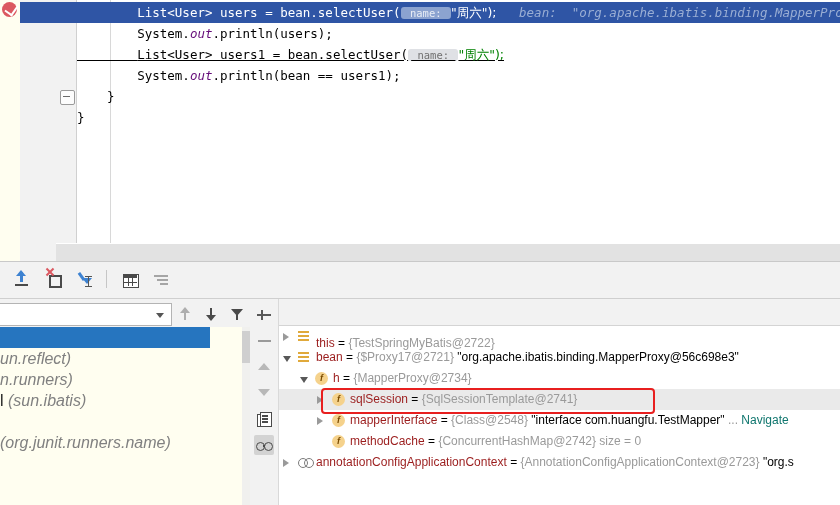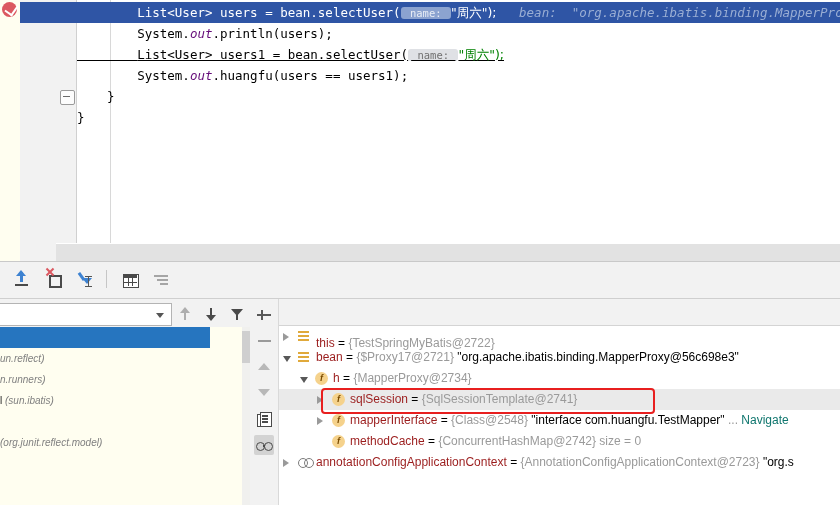--- a/index.html
+++ b/index.html
@@ -95,21 +95,21 @@
   .ic-up .s{position:absolute;left:9px;top:5px;width:2px;height:11px;background:#4a4a4a;}
   .ic-up .h{position:absolute;left:5px;top:3px;width:0;height:0;border-left:5px solid transparent;border-right:5px solid transparent;border-bottom:6px solid #4a4a4a;}
   .ic-down{position:relative;width:20px;height:20px;}
   .ic-down .s{position:absolute;left:9px;top:4px;width:2px;height:11px;background:#4a4a4a;}
   .ic-down .h{position:absolute;left:5px;top:11px;width:0;height:0;border-left:5px solid transparent;border-right:5px solid transparent;border-top:6px solid #4a4a4a;}
   .ic-filter{position:relative;width:20px;height:20px;}
   .ic-filter .t{position:absolute;left:4px;top:5px;width:0;height:0;border-left:6px solid transparent;border-right:6px solid transparent;border-top:7px solid #4a4a4a;}
   .ic-filter .st{position:absolute;left:9px;top:11px;width:2px;height:5px;background:#4a4a4a;}
 
   .frames-list{position:absolute;left:0;top:28px;width:242px;height:178px;background:#fffef0;overflow:hidden;}
-  .frame-row{position:absolute;left:0;width:210px;height:21px;line-height:21px;font-size:10px;white-space:nowrap;color:#222;}
+  .frame-row{position:absolute;left:0;width:210px;height:21px;line-height:21px;font-size:16px;white-space:nowrap;color:#222;}
   .frame-row.sel{background:#2675bf;color:#fff;}
   .frame-row .pkg{color:#808080;font-style:italic;}
   .frames-scroll{position:absolute;right:0;top:28px;width:8px;height:178px;background:#f0f0ee;}
   .frames-thumb{position:absolute;left:0;top:4px;width:8px;height:32px;background:#cfcfcf;}
   .frames-vsep{position:absolute;left:242px;top:28px;width:1px;height:178px;background:#d4d4d4;}
 
   
   .vgutter{position:absolute;left:250px;top:38px;width:28px;height:206px;background:#f2f2f2;border-right:1px solid #d9d9d9;}
   .vg-btn{position:absolute;left:4px;width:20px;height:20px;}
   .vg-btn.active{background:#d3d3d3;border-radius:2px;}
@@ -172,21 +172,21 @@
     <div class="gutter-fold">
       <div class="foldmark"></div>
     </div>
     <div class="sel-fill"></div>
     <div class="indent-guide" style="left:110px"></div>
     <div class="codearea">
       <div id="code-lines">
           <div class="codeline hl" style="top: 2px;"><span>        </span><span class="">List&lt;User&gt; users = bean.selectUser(</span><span class="hint"> name: </span><span class="str cjk">"周六");</span><span class="inline-param">   bean:  "org.apache.ibatis.binding.MapperProx</span></div>
           <div class="codeline" style="top: 23px;"><span>        </span><span class="">System.</span><span class="fieldst">out</span><span class="">.println(users);</span></div>
           <div class="codeline" style="top: 44px; text-decoration: underline;"><span>        </span><span class="">List&lt;User&gt; users1 = bean.selectUser(</span><span class="hint"> name: </span><span class="str cjk">"周六");</span></div>
-          <div class="codeline" style="top: 65px;"><span>        </span><span class="">System.</span><span class="fieldst">out</span><span class="">.huangfu(users == users1);</span></div>
+          <div class="codeline" style="top: 65px;"><span>        </span><span class="">System.</span><span class="fieldst">out</span><span class="">.println(bean == users1);</span></div>
           <div class="codeline" style="top: 86px;"><span>    </span><span class="">}</span></div>
           <div class="codeline" style="top: 107px;"><span></span><span class="">}</span></div>
         </div>
     </div>
     <div class="editor-bottom-strip"></div>
   </div>
 
   <div class="debugpanel">
     <div class="splitter"></div>
 
@@ -255,21 +255,21 @@
               <div class="st"></div>
             </div>
         </div>
       </div>
       <div class="frames-list" id="frames-list">
           <div class="frame-row sel" style="top: 0px;"><span></span><span class="pkg"></span></div>
           <div class="frame-row" style="top: 21px;"><span></span><span class="pkg">un.reflect)</span></div>
           <div class="frame-row" style="top: 42px;"><span></span><span class="pkg">n.runners)</span></div>
           <div class="frame-row" style="top: 63px;"><span>l </span><span class="pkg">(sun.ibatis)</span></div>
           <div class="frame-row" style="top: 84px;"><span></span><span class="pkg"></span></div>
-          <div class="frame-row" style="top: 105px;"><span></span><span class="pkg">(org.junit.reflect.model)</span></div>
+          <div class="frame-row" style="top: 105px;"><span></span><span class="pkg">(org.junit.runners.name)</span></div>
           <div class="frame-row" style="top: 126px;"><span></span><span class="pkg"></span></div>
         </div>
       <div class="frames-vsep"></div>
       <div class="frames-scroll">
         <div class="frames-thumb"></div>
       </div>
     </div>
 
     <div class="vgutter">
       <div class="vg-btn plus" style="top:6px"></div>

